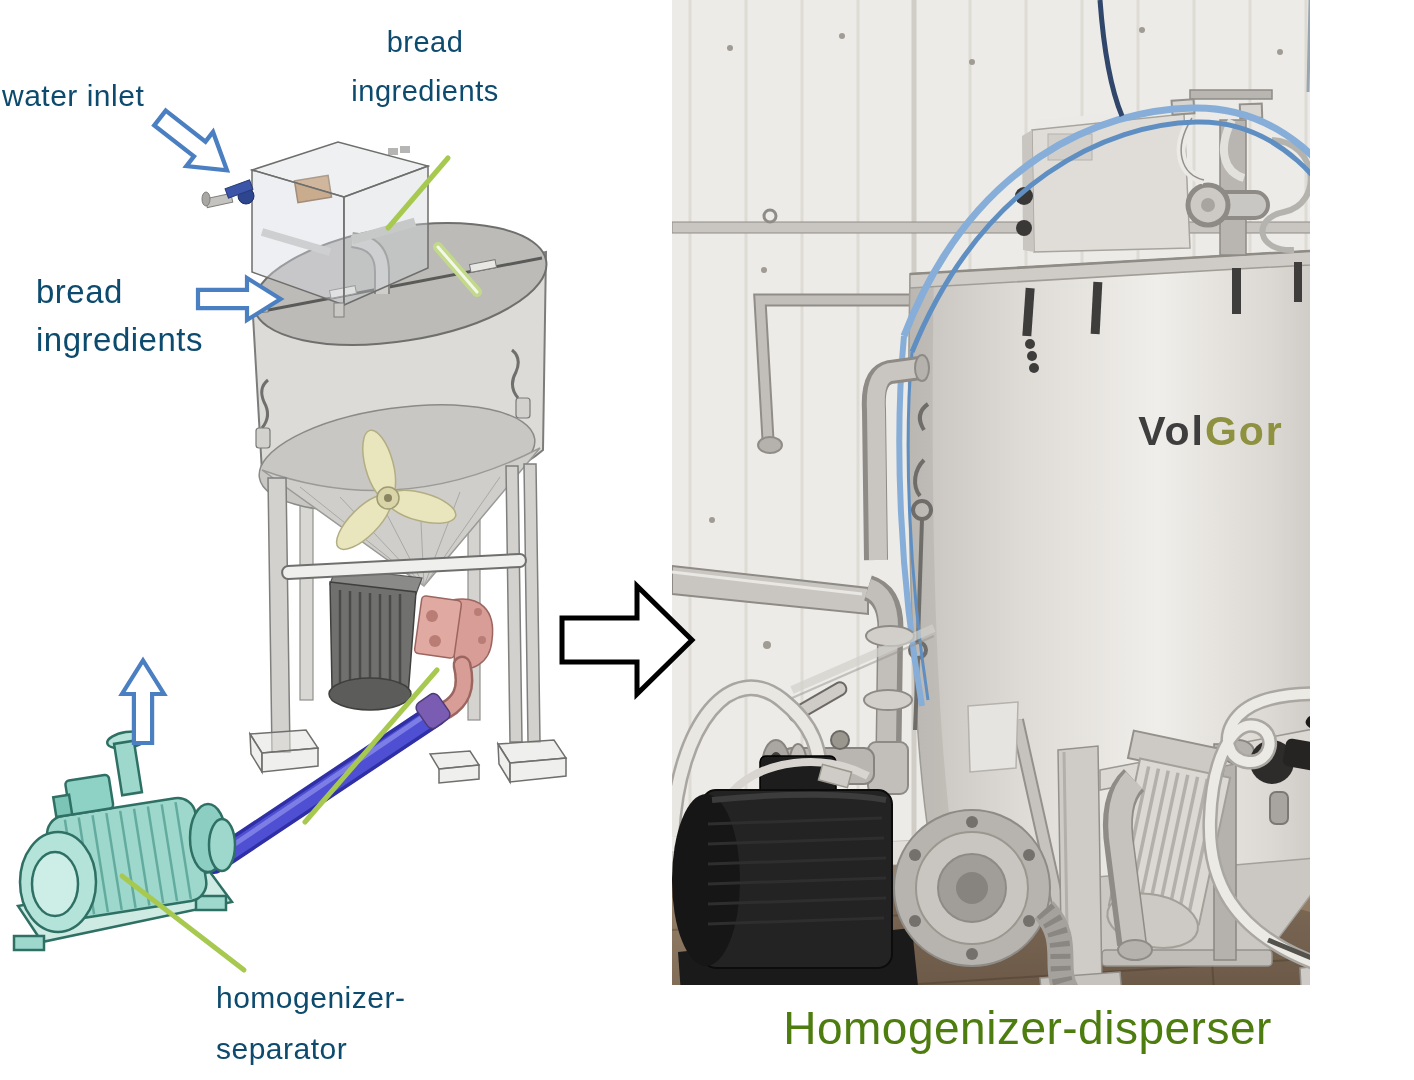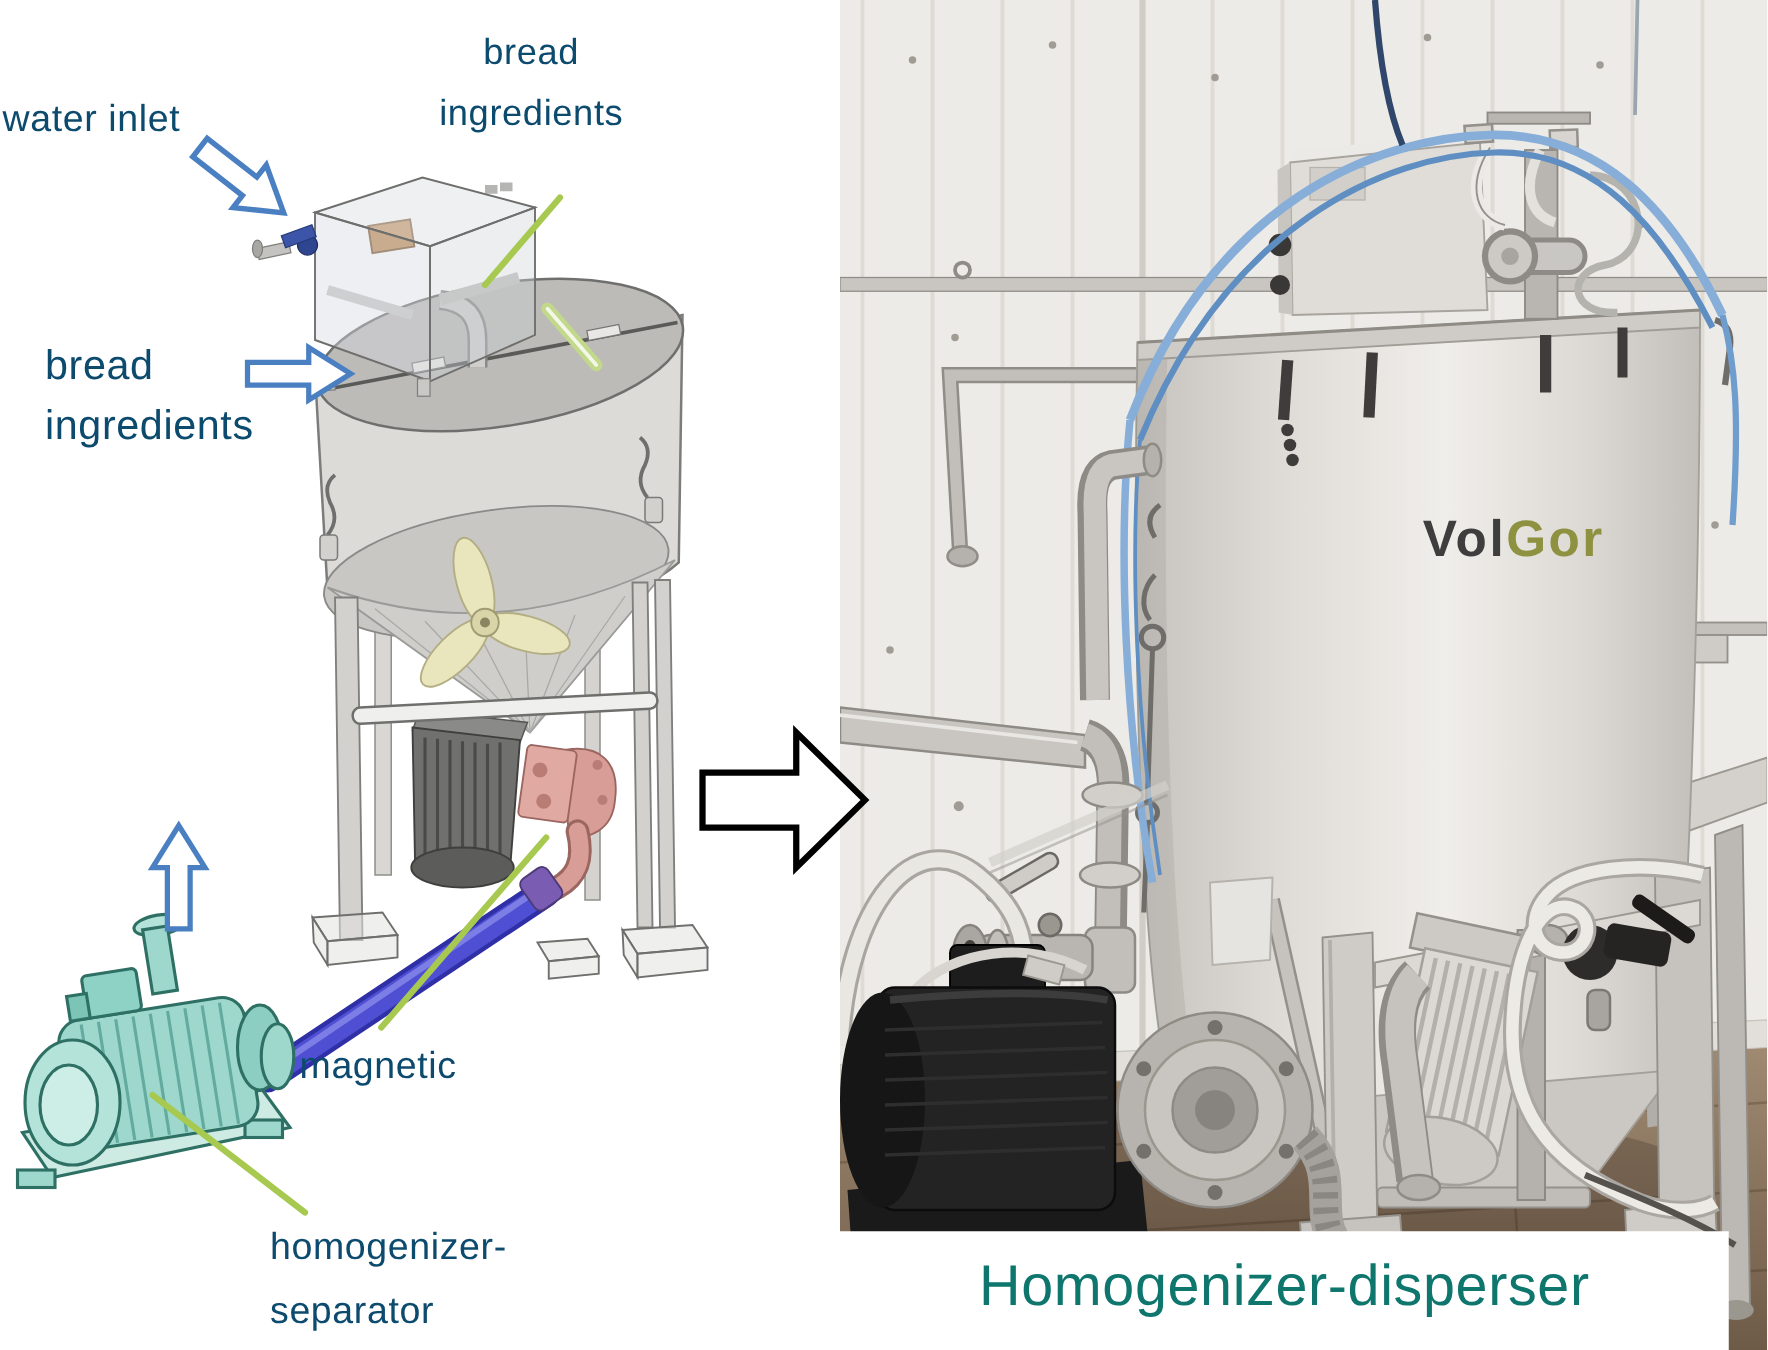--- a/index.html
+++ b/index.html
@@ -1,36 +1,36 @@
 <!DOCTYPE html>
 <html><head>
 <meta charset="utf-8">
 <style>
   html,body{margin:0;padding:0;background:#ffffff;}
   #stage{position:relative;width:1414px;height:1080px;overflow:hidden;
          font-family:"Liberation Sans",sans-serif;background:#ffffff;}
   .panel-left{position:absolute;left:0;top:0;width:672px;height:1080px;background:#ffffff;}
-  .panel-photo{position:absolute;left:672px;top:0;width:742px;height:1080px;overflow:hidden;background:#ecebe7;}
+  .panel-photo{position:absolute;left:672px;top:0;width:638px;height:1080px;overflow:hidden;background:#ecebe7;}
   .lbl{position:absolute;color:#0c4a6e;letter-spacing:.5px;}
   .lbl div{white-space:nowrap;}
   .lbl-water{left:2px;top:79px;width:160px;font-size:30px;text-align:left;}
   .lbl-mixer{left:340px;top:18px;width:170px;font-size:29px;line-height:49px;text-align:center;}
   .lbl-inlet{left:36px;top:268px;width:220px;font-size:33px;line-height:48px;text-align:left;}
   .lbl-discharge{left:78px;top:572px;width:168px;font-size:30px;line-height:47px;text-align:center;}
   .lbl-separator{left:220px;top:828px;width:165px;font-size:30px;line-height:50px;text-align:center;}
   .lbl-homog{left:216px;top:972px;width:230px;font-size:30px;line-height:51px;text-align:left;}
   .cad-svg,.photo-svg{position:absolute;left:0;top:0;}
   .flow-arrow-wrap{position:absolute;left:540px;top:560px;width:180px;height:160px;z-index:30;}
   .logo{position:absolute;left:433px;top:408px;width:212px;text-align:center;z-index:5;
         font-size:41px;font-weight:bold;letter-spacing:2px;}
   .logo-dark{color:#3e3e3e;}
   .logo-accent{color:#8d9140;}
   .caption-bar{position:absolute;left:0;top:985px;width:711px;height:95px;background:#ffffff;z-index:10;
                text-align:center;}
-  .caption-text{margin-top:16px;font-size:46px;color:#0f766e;letter-spacing:.5px;}
+  .caption-text{margin-top:16px;font-size:46px;color:#4d7c0f;letter-spacing:.5px;}
 </style>
 </head>
 <body>
 
 <div id="stage">
 
   <div class="panel-left">
     <svg class="cad-svg" width="672" height="1080" viewBox="0 0 672 1080">
 
       <g>
@@ -197,21 +197,20 @@
     <div class="lbl lbl-water">water inlet</div>
     <div class="lbl lbl-mixer">
       <div>bread</div>
       <div>ingredients</div>
     </div>
     <div class="lbl lbl-inlet">
       <div>bread</div>
       <div>ingredients</div>
     </div>
     <div class="lbl lbl-separator">
-      <div>magnetic</div>
     </div>
     <div class="lbl lbl-homog">
       <div>homogenizer-</div>
       <div>separator</div>
     </div>
   </div>
 
   <div class="panel-photo">
     <svg class="photo-svg" width="742" height="1080" viewBox="0 0 742 1080">
       <defs>

